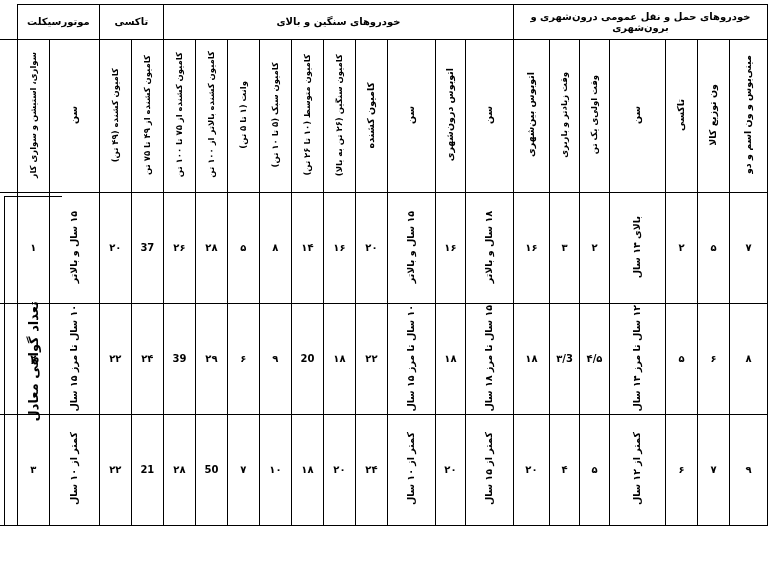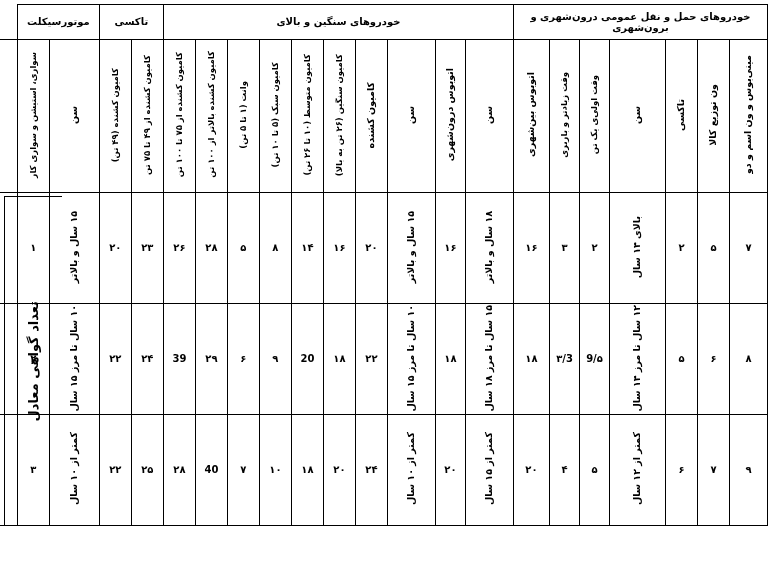--- a/index.html
+++ b/index.html
@@ -161,34 +161,34 @@
       <td class="vert"><span class="rot">۱۸ سال و بالاتر</span></td>
       <td class="numcell">۱۶</td>
       <td class="vert"><span class="rot">۱۵ سال و بالاتر</span></td>
       <td class="numcell">۲۰</td>
       <td class="numcell">۱۶</td>
       <td class="numcell">۱۴</td>
       <td class="numcell">۸</td>
       <td class="numcell">۵</td>
       <td class="numcell">۲۸</td>
       <td class="numcell">۲۶</td>
-      <td class="numcell">۲۳</td>
+      <td class="numcell">37</td>
       <td class="numcell">۲۰</td>
       <td class="vert"><span class="rot">۱۵ سال و بالاتر</span></td>
       <td class="numcell">۱</td>
       <td class="vert"></td>
 
     </tr>
 
     <tr class="datarow">
       <td class="numcell">۸</td>
       <td class="numcell">۶</td>
       <td class="numcell">۵</td>
       <td class="vert"><span class="rot">۱۲ سال تا مرز ۱۴ سال</span></td>
-      <td class="numcell">9/۵</td>
+      <td class="numcell">۴/۵</td>
       <td class="numcell">۳/3</td>
       <td class="numcell">۱۸</td>
       <td class="vert"><span class="rot">۱۵ سال تا مرز ۱۸ سال</span></td>
       <td class="numcell">۱۸</td>
       <td class="vert"><span class="rot">۱۰ سال تا مرز ۱۵ سال</span></td>
       <td class="numcell">۲۲</td>
       <td class="numcell">۱۸</td>
       <td class="numcell">20</td>
       <td class="numcell">۹</td>
       <td class="numcell">۶</td>
@@ -211,23 +211,23 @@
       <td class="numcell">۴</td>
       <td class="numcell">۲۰</td>
       <td class="vert"><span class="rot">کمتر از ۱۵ سال</span></td>
       <td class="numcell">۲۰</td>
       <td class="vert"><span class="rot">کمتر از ۱۰ سال</span></td>
       <td class="numcell">۲۴</td>
       <td class="numcell">۲۰</td>
       <td class="numcell">۱۸</td>
       <td class="numcell">۱۰</td>
       <td class="numcell">۷</td>
-      <td class="numcell">40</td>
+      <td class="numcell">50</td>
       <td class="numcell">۲۸</td>
-      <td class="numcell">۲۵</td>
+      <td class="numcell">21</td>
       <td class="numcell">۲۲</td>
       <td class="vert"><span class="rot">کمتر از ۱۰ سال</span></td>
       <td class="numcell">۳</td>
       <td class="vert"></td>
 
     </tr>
   </tbody>
     </table>
 
   <div style="position:absolute; left:4px; top:192px; width:58px; height:330px; border:1px solid #000; border-right:none; box-sizing:border-box; display:flex; align-items:center; justify-content:center;">

